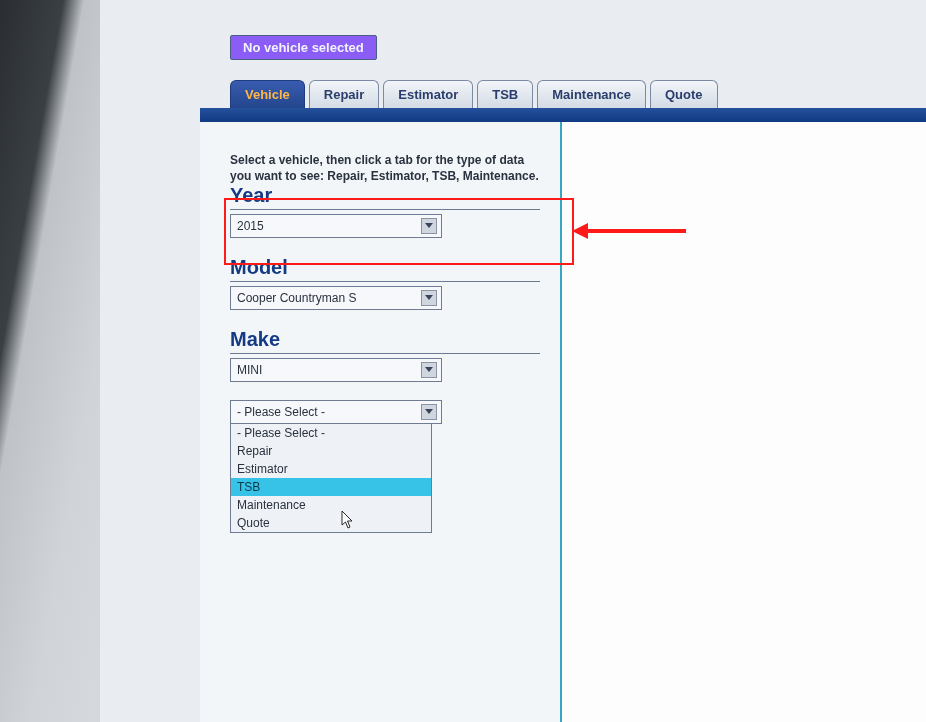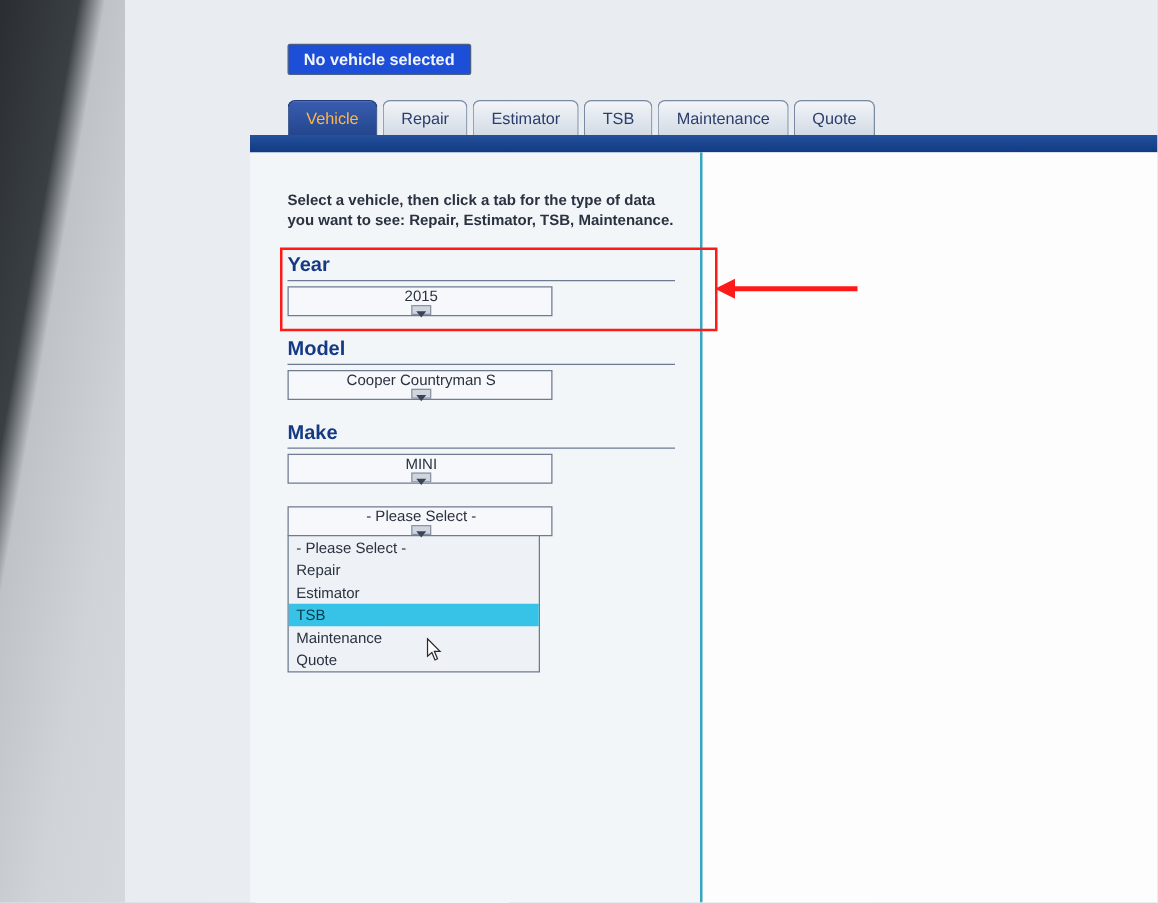--- a/index.html
+++ b/index.html
@@ -25,41 +25,41 @@
     bottom: 0;
     background: #e9edf1;
   }
 
   
   .no-vehicle {
     position: absolute;
     left: 130px;
     top: 35px;
     padding: 4px 12px;
-    background: #1d4ed8;
+    background: #8b5cf6;
     border: 1px solid #4a5f84;
     color: #f0f4fa;
     font-size: 13px;
     font-weight: bold;
     border-radius: 2px;
   }
 
   
   .tab-row {
     position: absolute;
     left: 130px;
     top: 80px;
     display: flex;
     gap: 4px;
     align-items: flex-end;
   }
   .tab {
     padding: 6px 14px 6px 14px;
     font-size: 13px;
-    font-weight: normal;
+    font-weight: bold;
     border-top-left-radius: 6px;
     border-top-right-radius: 6px;
     border: 1px solid #7a8aa2;
     border-bottom: none;
     background: linear-gradient(#f2f5f9, #d3dbe4);
     color: #2b3d6c;
     cursor: pointer;
   }
   .tab.active {
     background: linear-gradient(#3a5cb0, #23468d);
@@ -94,44 +94,42 @@
   .right-pane {
     flex: 1;
     background: #fdfdfe;
   }
 
   .instruct {
     font-size: 12px;
     font-weight: bold;
     color: #2a3240;
     line-height: 1.35;
-    margin-bottom: 20px;
   }
   .field-block { margin-bottom: 18px; position: relative; }
   .field-label {
-    font-size: 16px;
+    font-size: 20px;
     font-weight: bold;
     color: #153a84;
     border-bottom: 1px solid #6c7a92;
     padding-bottom: 2px;
     margin-bottom: 4px;
   }
   .combo {
     width: 200px;
     height: 22px;
     border: 1px solid #6e7b90;
     background: #f6f8fb;
     font-size: 12px;
     color: #2a3240;
     display: flex;
     align-items: center;
     justify-content: space-between;
     padding: 0 4px 0 6px;
     cursor: pointer;
-    flex-direction: column;
   }
   .combo .arrow {
     width: 14px;
     height: 14px;
     background: #d0d6de;
     border: 1px solid #8a94a6;
     position: relative;
   }
   .combo .arrow::after {
     content: "";

